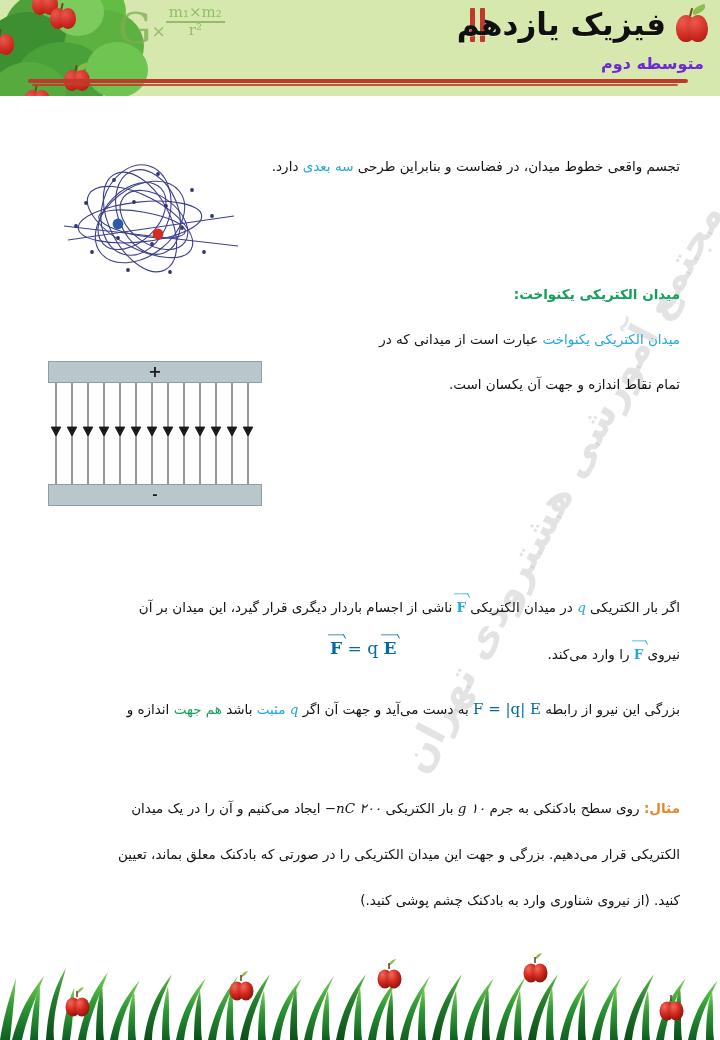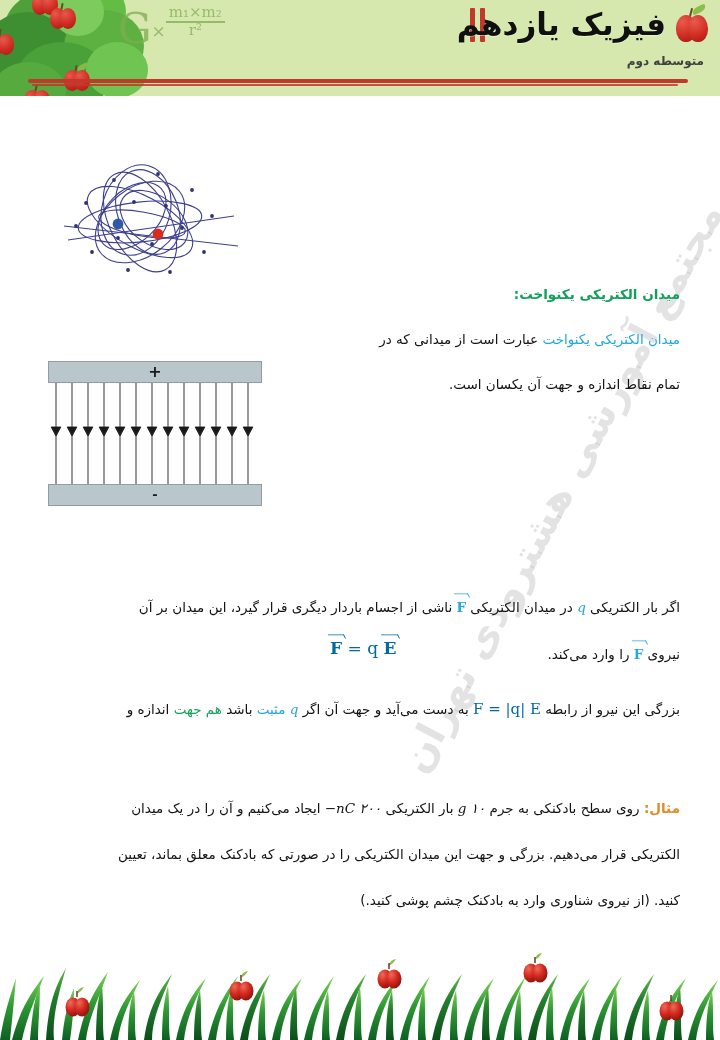--- a/index.html
+++ b/index.html
@@ -128,23 +128,23 @@
     position: absolute; top: 3px; width: 20px; height: 27px;
     border-radius: 50% 50% 46% 46%;
     background: radial-gradient(circle at 32% 26%, #ea5a4d 0%, #d12e23 55%, #9c1812 100%);
   }
   .title-apple .lobe.l { left: 0; }
   .title-apple .lobe.r { right: 0; }
   .title-apple .stem { position: absolute; left: 14px; top: -4px; width: 2px; height: 9px; background: #6a4a22; transform: rotate(14deg); }
   .title-apple .aleaf { position: absolute; left: 16px; top: -6px; width: 14px; height: 7px; background: #8cbe4e; border-radius: 70% 10% 70% 10%; transform: rotate(-20deg); }
   .title-sub {
     position: relative;
-    font-size: 12px;
+    font-size: 16px;
     font-weight: bold;
-    color: #404040;
+    color: #6d28d9;
     letter-spacing: 1px;
     margin-top: -4px;
     margin-right: 8px;
   }
 
   
   .watermark {
     position: absolute;
     left: 300px;
     top: 230px;
@@ -351,20 +351,23 @@
           <circle cx="104" cy="46" r="1.9"></circle>
         <circle cx="90" cy="84" r="1.9"></circle>
           <circle cx="56" cy="78" r="1.9"></circle>
         <circle cx="120" cy="68" r="1.9"></circle>
       </g>
       <circle cx="56" cy="64" r="5.4" fill="#2f58a8"></circle>
       <circle cx="96" cy="74" r="5.4" fill="#d92b1c"></circle>
     </svg>
   </div>
 
+  <div class="para" style="right:40px; top:60px; width:440px;">
+    <span>تجسم واقعی خطوط میدان، در فضاست و بنابراین طرحی </span><span class="cyan">سه بعدی</span><span> دارد.</span>
+  </div>
 
   <div class="heading" style="right:40px; top:190px; width:420px;">میدان الکتریکی یکنواخت:</div>
 
   <div class="para" style="right:40px; top:233px; width:450px;">
     <span class="cyan">میدان الکتریکی یکنواخت</span><span> عبارت است از میدانی که در</span>
   </div>
   <div class="para" style="right:40px; top:278px; width:450px;">تمام نقاط اندازه و جهت آن یکسان است.</div>
 
   <div class="cap">
     <div class="plate top">+</div>

